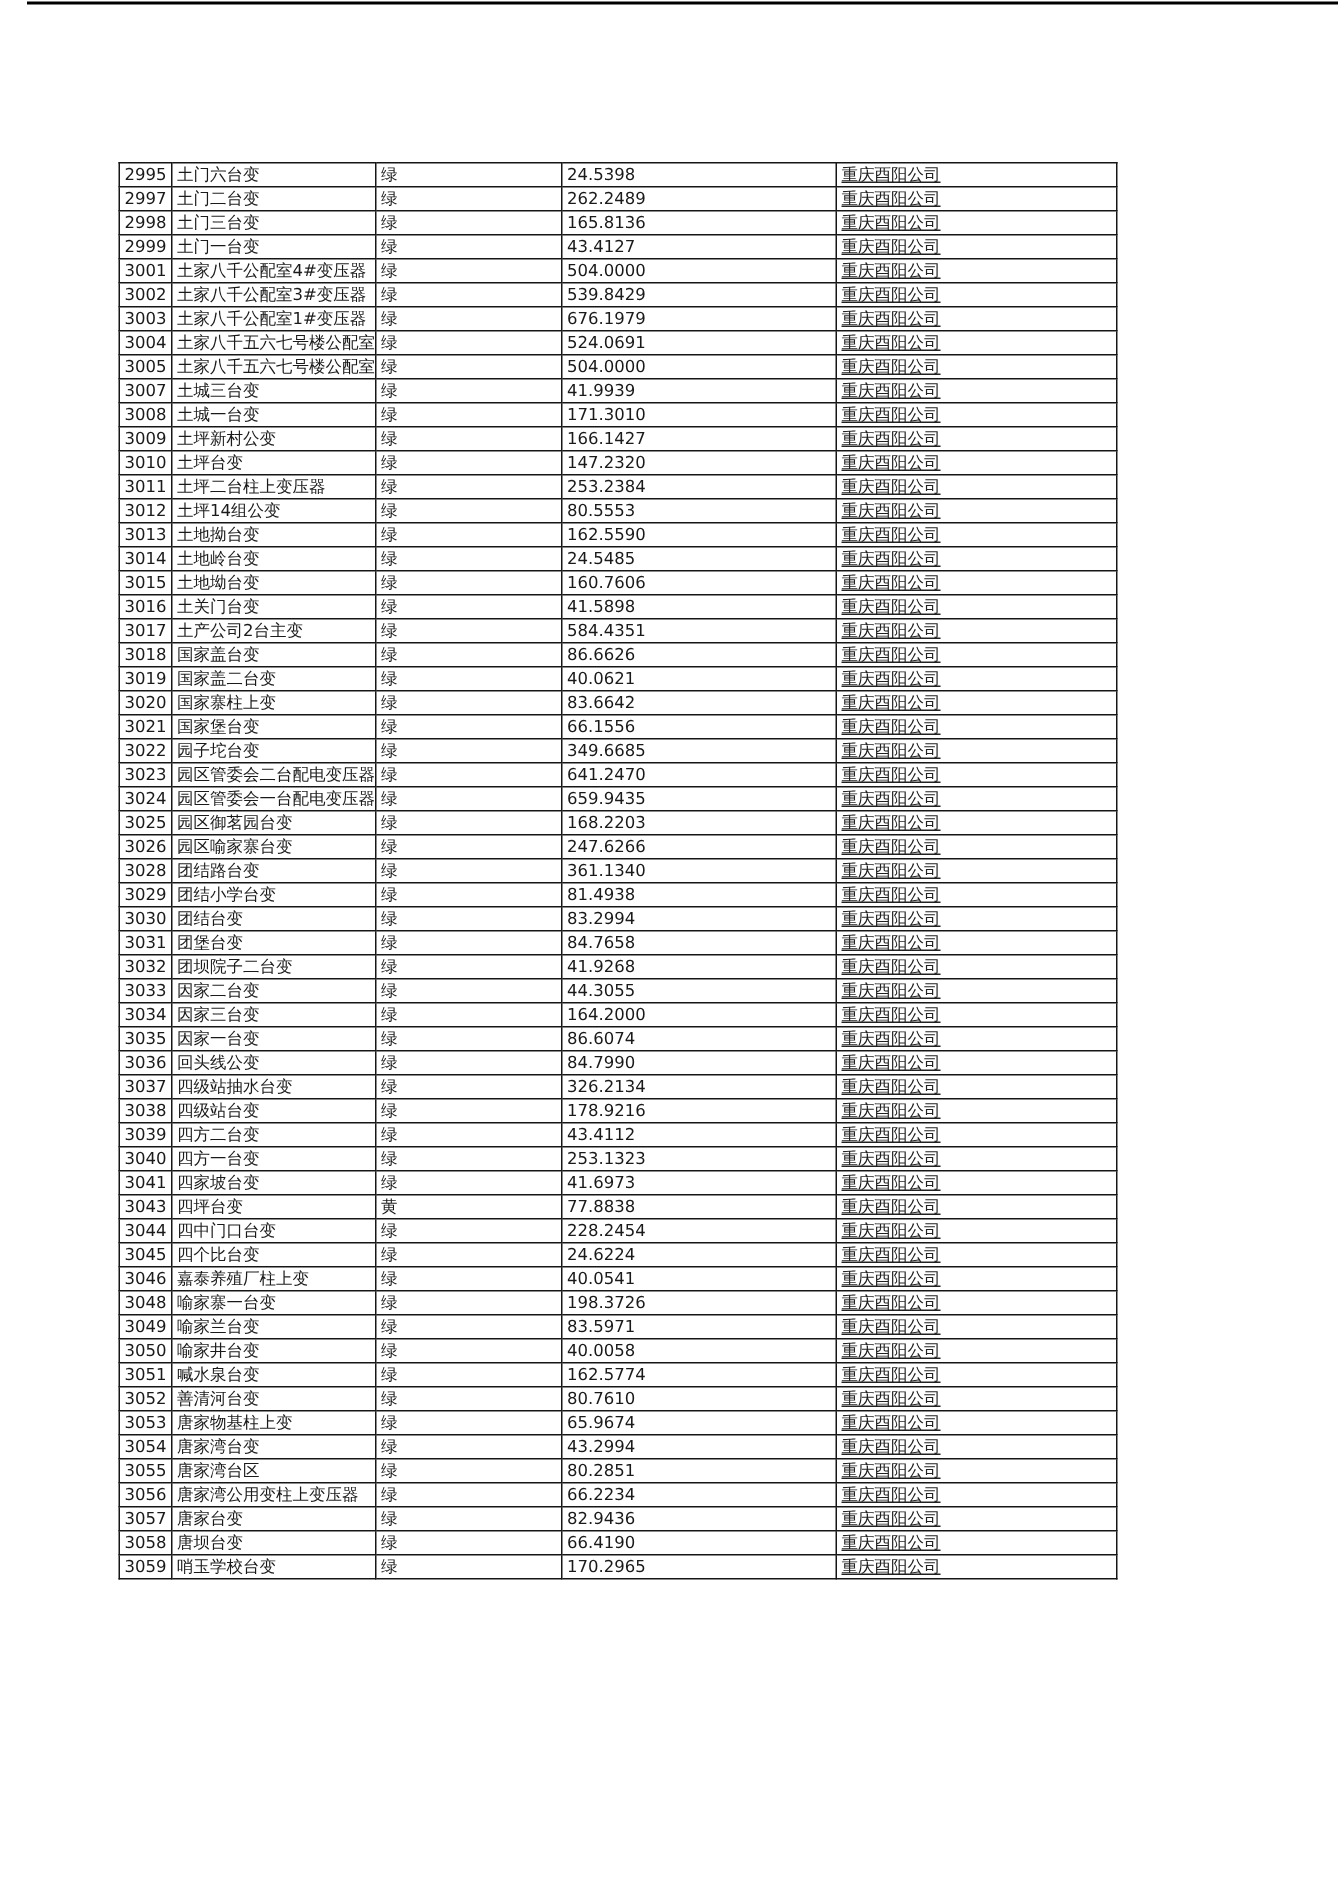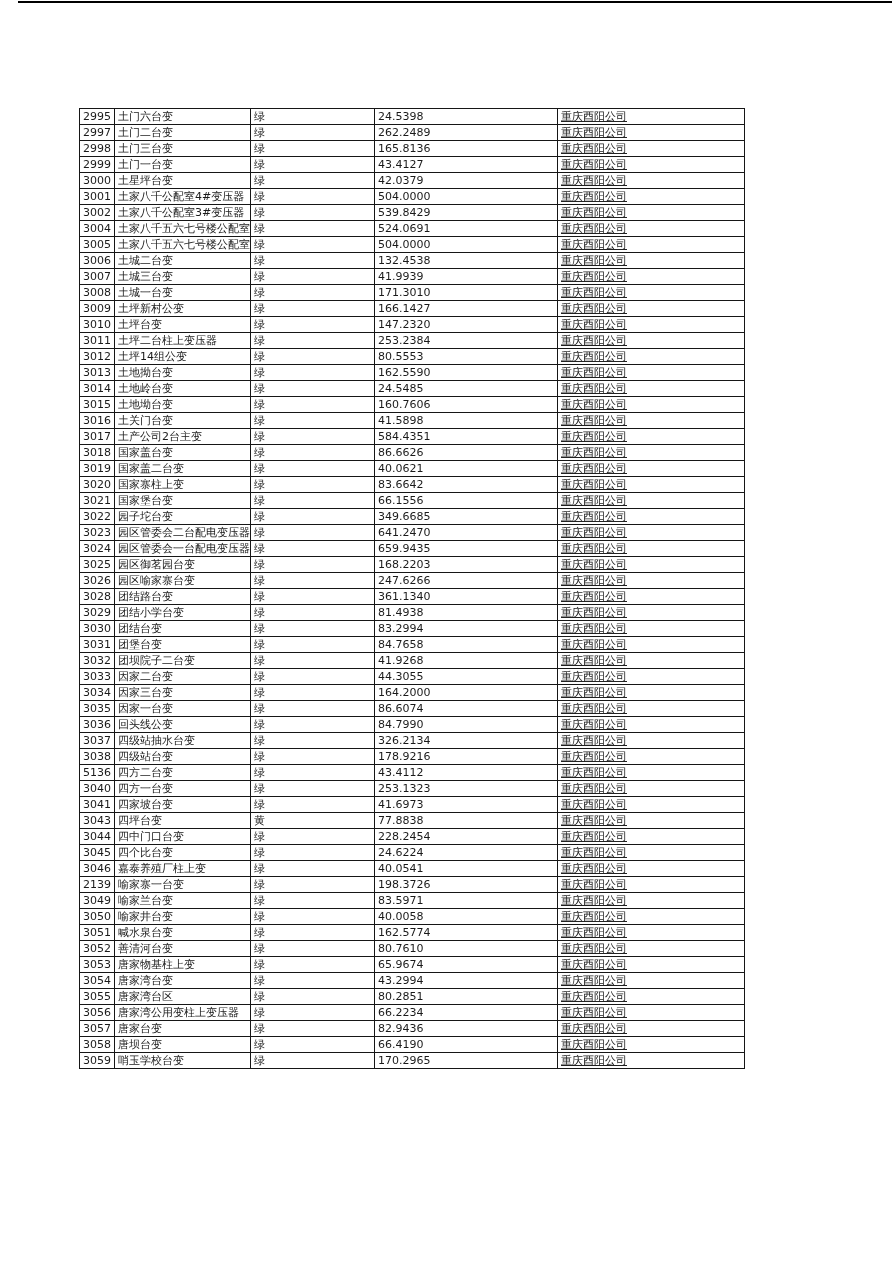--- a/index.html
+++ b/index.html
@@ -81,62 +81,55 @@
     <td class="c-company">重庆酉阳公司</td>
   </tr>
       <tr>
     <td class="c-num">2999</td>
     <td class="c-name">土门一台变</td>
     <td class="c-status">绿</td>
     <td class="c-value">43.4127</td>
     <td class="c-company">重庆酉阳公司</td>
   </tr>
       <tr>
-    <td class="c-num">3000</td>
-    <td class="c-name">土星坪台变</td>
-    <td class="c-status">绿</td>
-    <td class="c-value">42.0379</td>
-    <td class="c-company">重庆酉阳公司</td>
-  </tr>
-      <tr>
     <td class="c-num">3001</td>
     <td class="c-name">土家八千公配室4#变压器</td>
     <td class="c-status">绿</td>
     <td class="c-value">504.0000</td>
     <td class="c-company">重庆酉阳公司</td>
   </tr>
       <tr>
     <td class="c-num">3002</td>
     <td class="c-name">土家八千公配室3#变压器</td>
     <td class="c-status">绿</td>
     <td class="c-value">539.8429</td>
     <td class="c-company">重庆酉阳公司</td>
   </tr>
       <tr>
+    <td class="c-num">3003</td>
+    <td class="c-name">土家八千公配室1#变压器</td>
+    <td class="c-status">绿</td>
+    <td class="c-value">676.1979</td>
+    <td class="c-company">重庆酉阳公司</td>
+  </tr>
+      <tr>
     <td class="c-num">3004</td>
     <td class="c-name">土家八千五六七号楼公配室</td>
     <td class="c-status">绿</td>
     <td class="c-value">524.0691</td>
     <td class="c-company">重庆酉阳公司</td>
   </tr>
       <tr>
     <td class="c-num">3005</td>
     <td class="c-name">土家八千五六七号楼公配室</td>
     <td class="c-status">绿</td>
     <td class="c-value">504.0000</td>
     <td class="c-company">重庆酉阳公司</td>
   </tr>
       <tr>
-    <td class="c-num">3006</td>
-    <td class="c-name">土城二台变</td>
-    <td class="c-status">绿</td>
-    <td class="c-value">132.4538</td>
-    <td class="c-company">重庆酉阳公司</td>
-  </tr>
-      <tr>
     <td class="c-num">3007</td>
     <td class="c-name">土城三台变</td>
     <td class="c-status">绿</td>
     <td class="c-value">41.9939</td>
     <td class="c-company">重庆酉阳公司</td>
   </tr>
       <tr>
     <td class="c-num">3008</td>
     <td class="c-name">土城一台变</td>
     <td class="c-status">绿</td>
@@ -340,21 +333,21 @@
     <td class="c-company">重庆酉阳公司</td>
   </tr>
       <tr>
     <td class="c-num">3038</td>
     <td class="c-name">四级站台变</td>
     <td class="c-status">绿</td>
     <td class="c-value">178.9216</td>
     <td class="c-company">重庆酉阳公司</td>
   </tr>
       <tr>
-    <td class="c-num">5136</td>
+    <td class="c-num">3039</td>
     <td class="c-name">四方二台变</td>
     <td class="c-status">绿</td>
     <td class="c-value">43.4112</td>
     <td class="c-company">重庆酉阳公司</td>
   </tr>
       <tr>
     <td class="c-num">3040</td>
     <td class="c-name">四方一台变</td>
     <td class="c-status">绿</td>
     <td class="c-value">253.1323</td>
@@ -389,21 +382,21 @@
     <td class="c-company">重庆酉阳公司</td>
   </tr>
       <tr>
     <td class="c-num">3046</td>
     <td class="c-name">嘉泰养殖厂柱上变</td>
     <td class="c-status">绿</td>
     <td class="c-value">40.0541</td>
     <td class="c-company">重庆酉阳公司</td>
   </tr>
       <tr>
-    <td class="c-num">2139</td>
+    <td class="c-num">3048</td>
     <td class="c-name">喻家寨一台变</td>
     <td class="c-status">绿</td>
     <td class="c-value">198.3726</td>
     <td class="c-company">重庆酉阳公司</td>
   </tr>
       <tr>
     <td class="c-num">3049</td>
     <td class="c-name">喻家兰台变</td>
     <td class="c-status">绿</td>
     <td class="c-value">83.5971</td>

